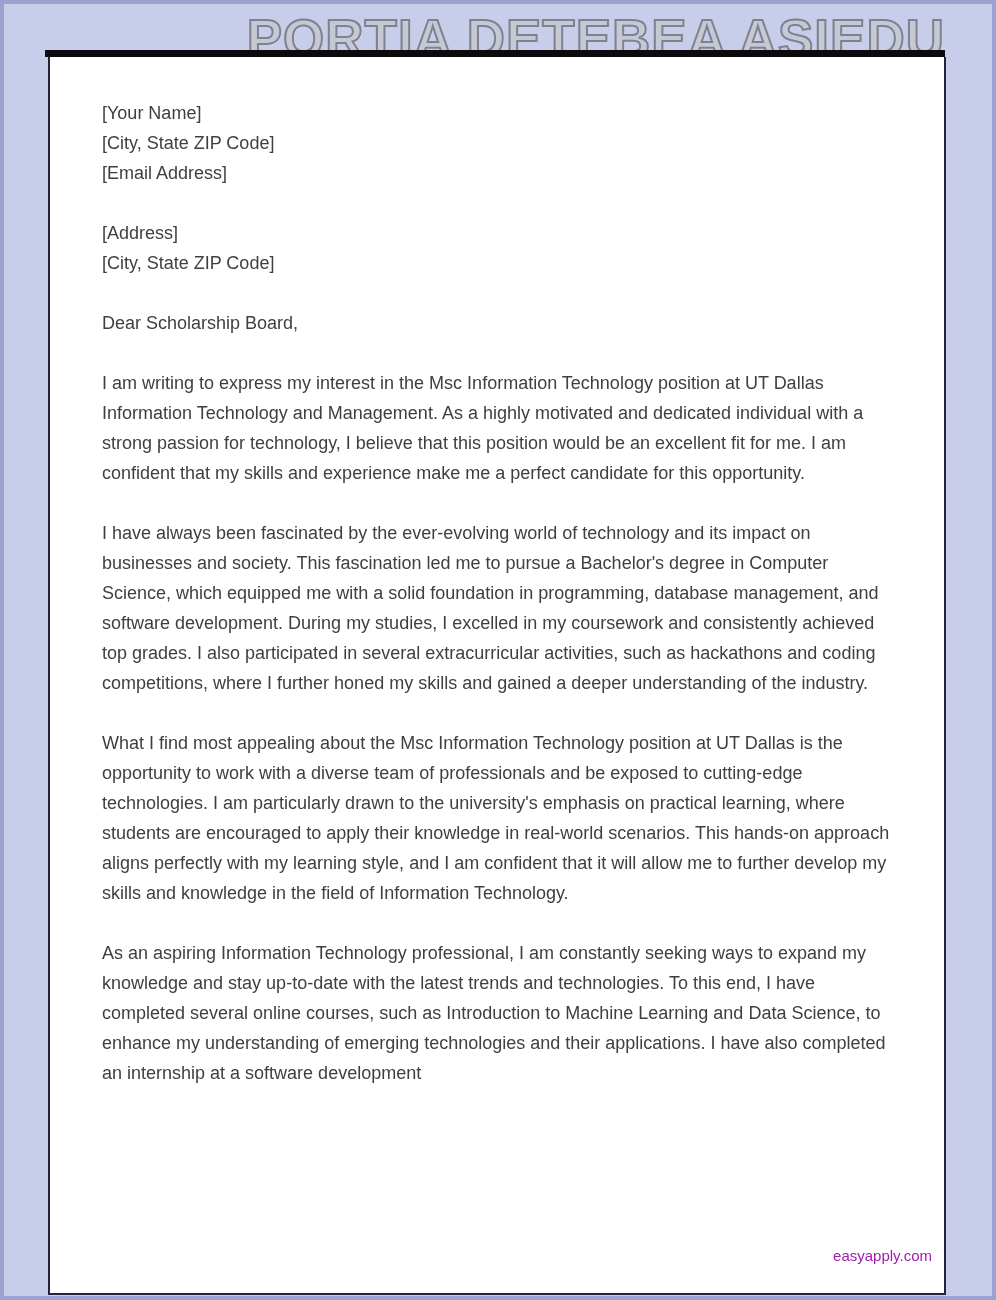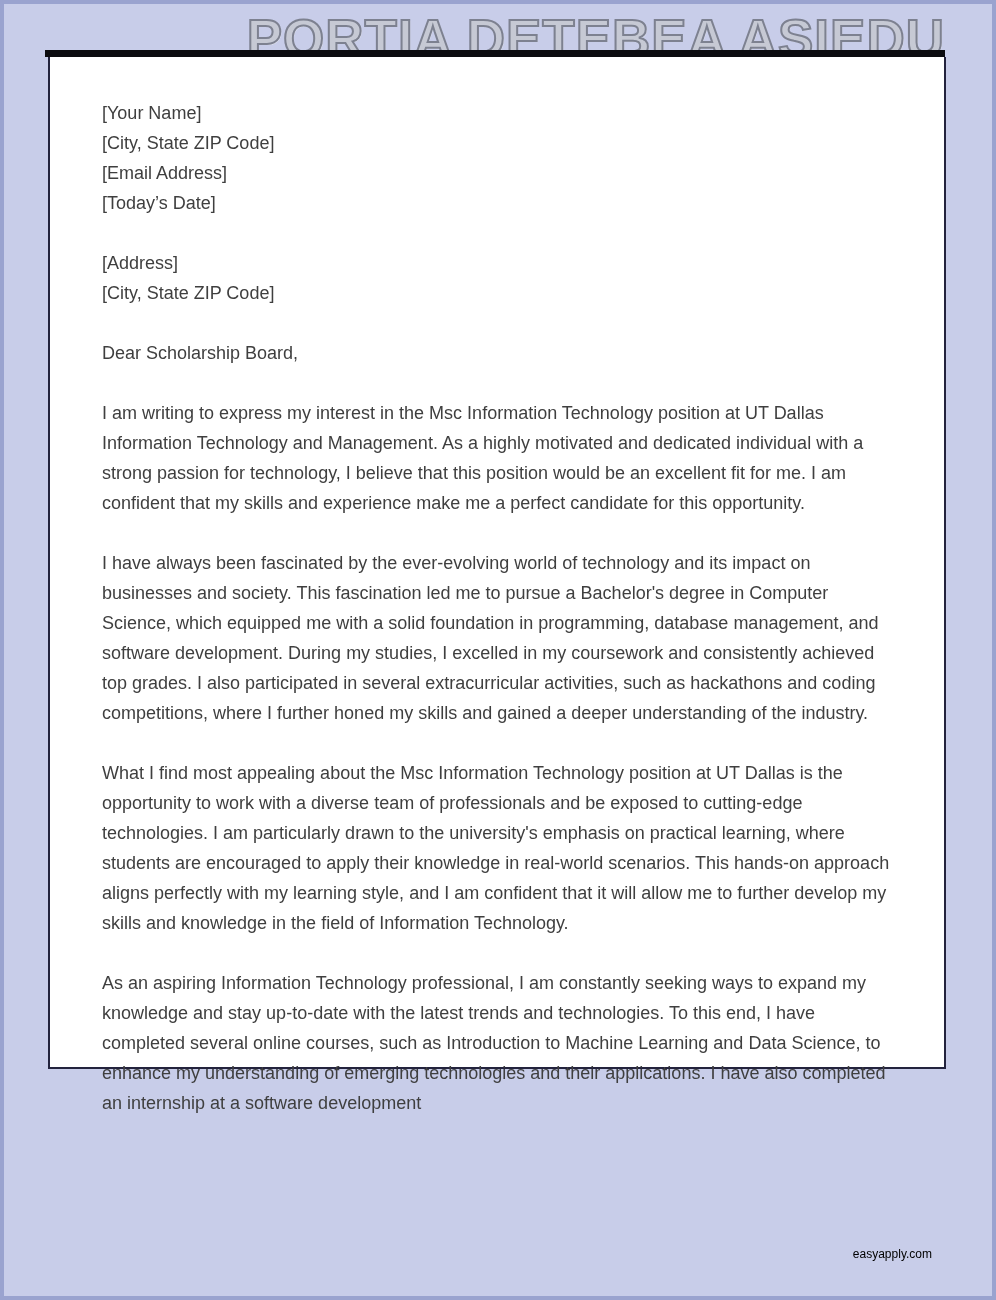--- a/index.html
+++ b/index.html
@@ -34,60 +34,59 @@
     top: 50px;
     width: 900px;
     height: 7px;
     background: #0b0b0f;
   }
   .page {
     position: absolute;
     left: 48px;
     top: 57px;
     width: 898px;
-    height: 1012px;
+    height: 1238px;
     background: #ffffff;
     border-left: 2px solid #23233d;
     border-right: 2px solid #23233d;
     border-bottom: 2px solid #23233d;
     padding: 41px 49px 0 52px;
   }
   .letter {
     color: #3f3f3f;
     font-size: 18px;
     line-height: 30px;
   }
   .block { margin-bottom: 30px; }
   .para { margin-bottom: 30px; }
   .watermark {
     position: absolute;
     top: 1190px;
     right: 12px;
-    font-size: 12px;
-    color: #000000;
+    font-size: 15px;
+    color: #a21caf;
     background: transparent;
   }
 </style>
 </head>
 <body>
 
 <div class="outer-frame"></div>
 
 <h1 class="header-title">PORTIA DETEBEA ASIEDU</h1>
 
 <div class="header-divider"></div>
 
 <div class="page">
   <div class="letter">
 
     <div class="block">
       <div>[Your Name]</div>
       <div>[City, State ZIP Code]</div>
       <div>[Email Address]</div>
-      <div>[Today’s Date]</div>
     </div>
 
     <div class="block">
       <div>[Address]</div>
       <div>[City, State ZIP Code]</div>
     </div>
 
     <div class="block">Dear Scholarship Board,</div>
 
     <p class="para">I am writing to express my interest in the Msc Information Technology position at UT Dallas Information Technology and Management. As a highly motivated and dedicated individual with a strong passion for technology, I believe that this position would be an excellent fit for me. I am confident that my skills and experience make me a perfect candidate for this opportunity.</p>

